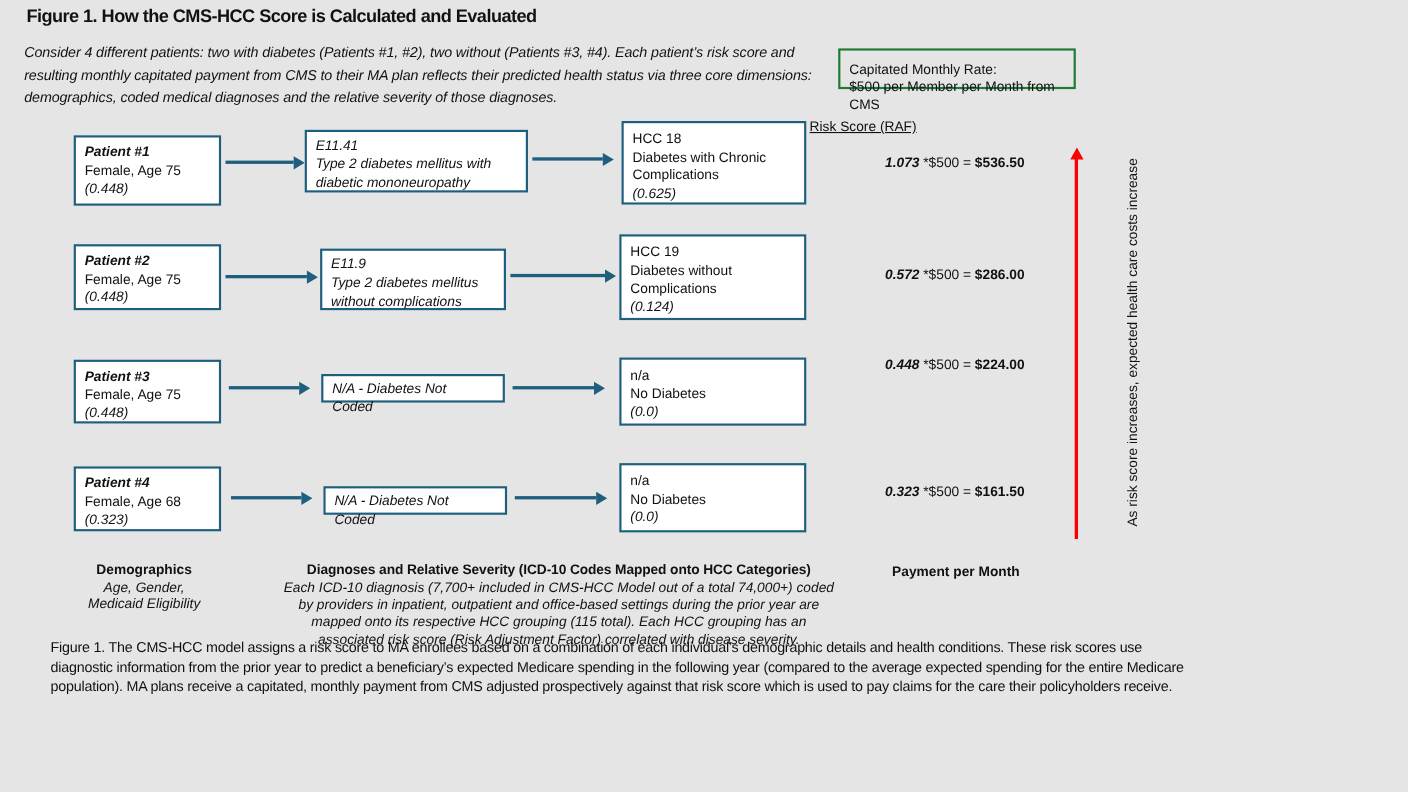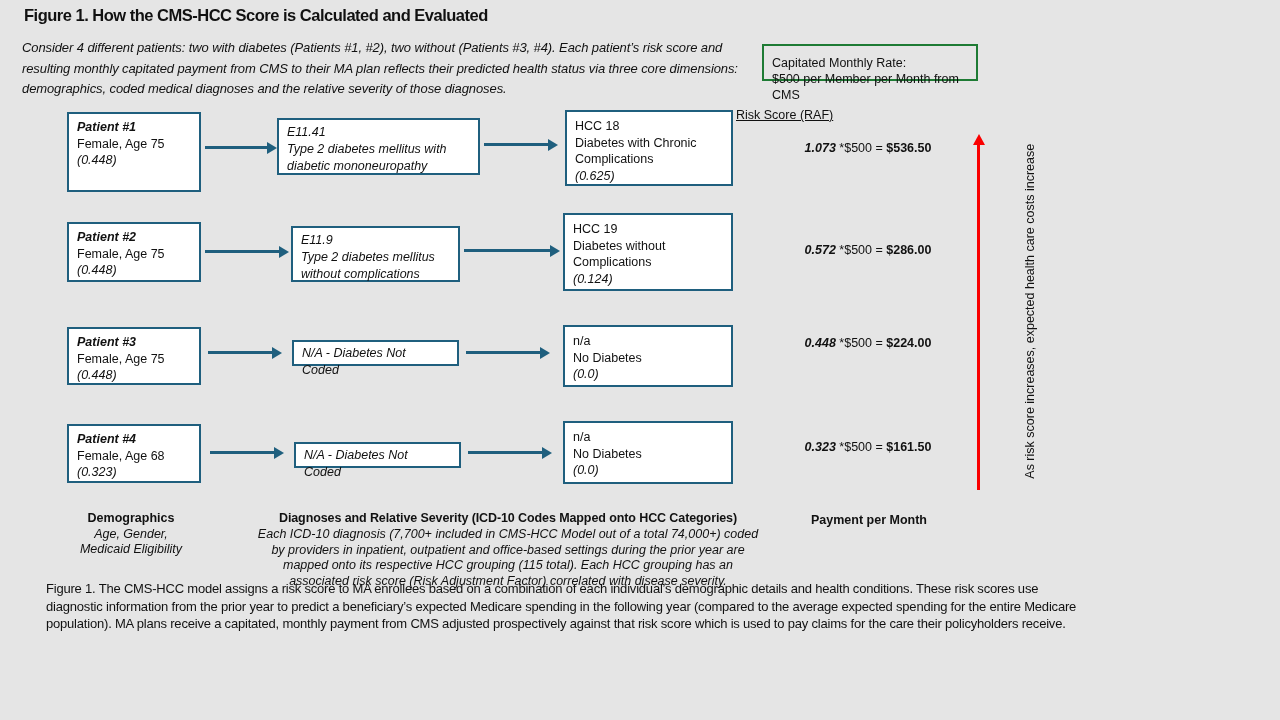--- a/index.html
+++ b/index.html
@@ -16,39 +16,39 @@
   .intro{position:absolute;left:22px;top:38px;width:748px;font-size:13px;font-style:italic;line-height:20.5px;letter-spacing:-0.1px;}
 
   .capbox{position:absolute;left:762px;top:44px;width:216px;height:37px;border:2px solid var(--green);
           box-sizing:border-box;padding:9px 0 0 8px;font-size:12.5px;line-height:16px;background:transparent;}
   .riskhdr{position:absolute;left:736px;top:108px;font-size:12.5px;text-decoration:underline;}
 
   .pbox,.dbox,.hbox{position:absolute;border:2px solid var(--teal);box-sizing:border-box;background:#fff;font-size:12.5px;}
   .pbox{left:67px;width:134px;padding:5px 8px 0;line-height:16.5px;}
   .pbox div:first-child{font-weight:bold;font-style:italic;}
   .pbox div:last-child{font-style:italic;}
-  .p1{top:112px;height:80px}.p2{top:222px;height:60px}.p3{top:327px;height:58px}.p4{top:424px;height:59px}
+  .p1{top:123px;height:64px}.p2{top:222px;height:60px}.p3{top:327px;height:58px}.p4{top:424px;height:59px}
 
   .dbox{font-style:italic;line-height:17px;padding:4px 8px 0;}
   .d1{left:277px;top:118px;width:203px;height:57px}
   .d2{left:291px;top:226px;width:169px;height:56px}
   .d3{left:292px;top:340px;width:167px;height:26px;padding-top:3px;}
   .d4{left:294px;top:442px;width:167px;height:26px;padding-top:3px;}
 
   .hbox{padding:6px 8px 0;line-height:16.5px;}
   .hbox div:last-child{font-style:italic;}
   .h1{left:565px;top:110px;width:168px;height:76px}
   .h2{left:563px;top:213px;width:170px;height:78px}
   .h3{left:563px;top:325px;width:170px;height:62px}
   .h4{left:563px;top:421px;width:170px;height:63px}
 
   .formula{position:absolute;left:783px;width:170px;text-align:center;font-size:12.5px;white-space:nowrap;}
   .formula .factor{font-weight:bold;font-style:italic;}
   .formula .amount{font-weight:bold;}
-  .f1{top:141px}.f2{top:243px}.f3{top:336px}.f4{top:440px}
+  .f1{top:141px}.f2{top:243px}.f3{top:324px}.f4{top:440px}
 
   .harrow{position:absolute;height:3px;background:var(--teal);}
   .harrow::after{content:'';position:absolute;right:-10px;top:-4.5px;width:0;height:0;
                  border-left:10px solid var(--teal);border-top:6px solid transparent;border-bottom:6px solid transparent;}
   .a1r1{left:205px;top:146px;width:62px}
   .a2r1{left:484px;top:143px;width:64px}
   .a1r2{left:205px;top:250px;width:74px}
   .a2r2{left:464px;top:249px;width:86px}
   .a1r3{left:208px;top:351px;width:64px}
   .a2r3{left:466px;top:351px;width:74px}

